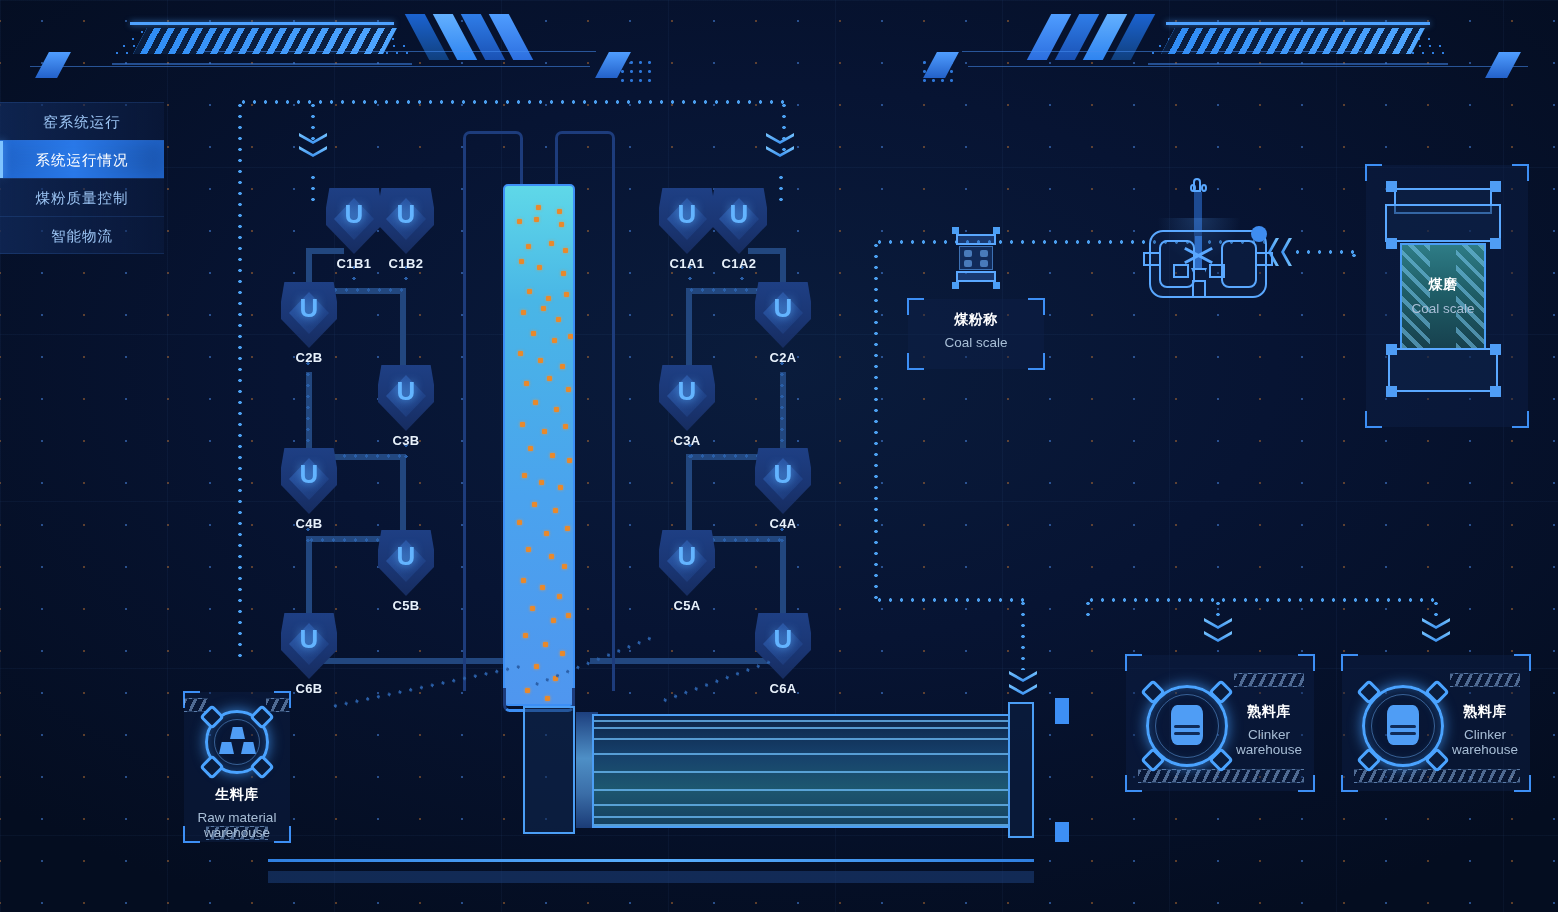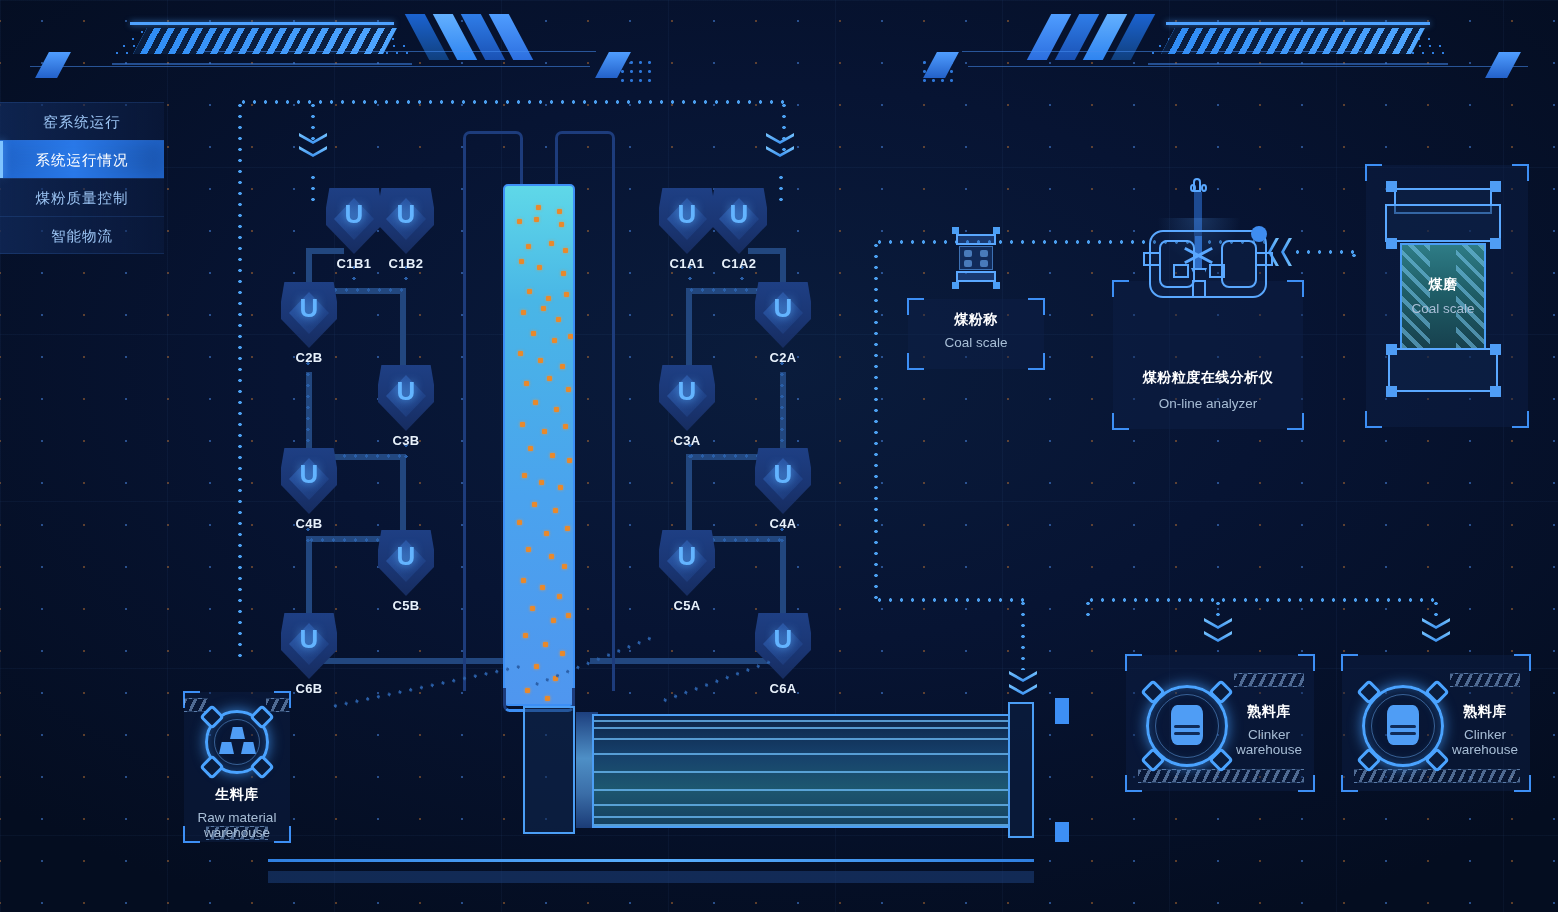--- a/index.html
+++ b/index.html
@@ -566,28 +566,20 @@
   </div>
   <div class="panel" style="left:908px; top:299px; width:136px; height:70px;">
     <div class="br tl"></div>
       <div class="br tr"></div>
       <div class="br bl"></div>
       <div class="br br2"></div>
     <div class="panel-cn" style="margin-top:12px;">煤粉称</div>
     <div class="panel-en">Coal scale</div>
   </div>
 
-  <div class="panel" style="left:1113px; top:281px; width:190px; height:148px;">
-    <div class="br tl"></div>
-      <div class="br tr"></div>
-      <div class="br bl"></div>
-      <div class="br br2"></div>
-    <div class="panel-cn" style="position:absolute; left:0; right:0; bottom:42px;">煤粉粒度在线分析仪</div>
-    <div class="panel-en" style="position:absolute; left:0; right:0; bottom:18px;">On-line analyzer</div>
-  </div>
   <div class="abs" style="left:1143px; top:178px; width:130px; height:160px;">
     <div class="abs" style="left:50px; top:0; width:8px; height:14px; border:2px solid #5aa8ff; border-radius:4px 4px 0 0;"></div>
     <div class="abs" style="left:47px; top:6px; width:6px; height:8px; border-radius:50%; border:2px solid #5aa8ff;"></div>
     <div class="abs" style="left:58px; top:6px; width:6px; height:8px; border-radius:50%; border:2px solid #5aa8ff;"></div>
     <div class="abs" style="left:51px; top:14px; width:8px; height:62px; background:#1d4a92;"></div>
     <div class="abs" style="left:14px; top:40px; width:84px; height:44px; background:radial-gradient(ellipse at 50% 0%, rgba(90,165,255,.22), transparent 70%);"></div>
     <div class="abs" style="left:6px; top:52px; width:118px; height:68px; border:2px solid #5aa8ff; border-radius:14px; background:rgba(16,40,84,.35);"></div>
     <div class="abs" style="left:16px; top:62px; width:36px; height:48px; border:2px solid #5aa8ff; border-radius:8px;"></div>
     <div class="abs" style="left:78px; top:62px; width:36px; height:48px; border:2px solid #5aa8ff; border-radius:8px;"></div>
     <div class="abs" style="left:0px; top:74px; width:18px; height:14px; border:2px solid #5aa8ff;"></div>

